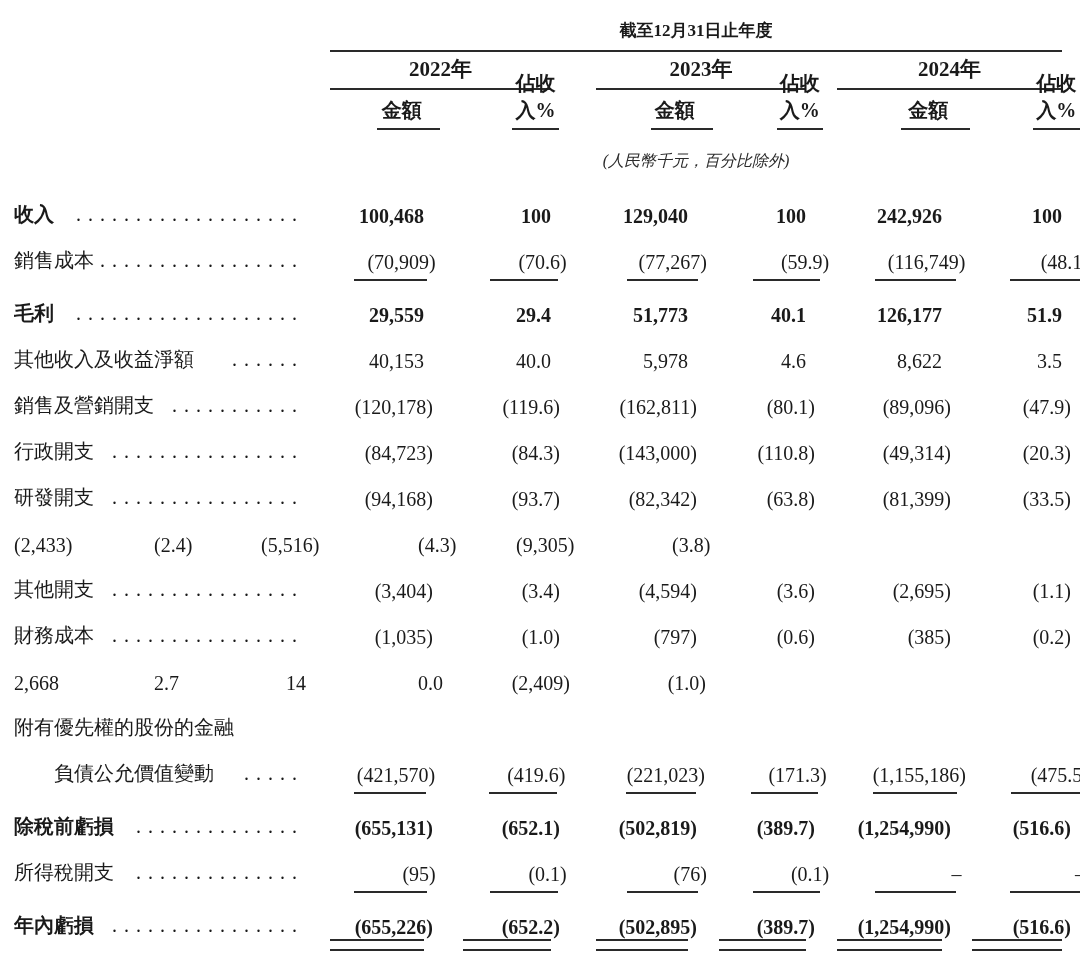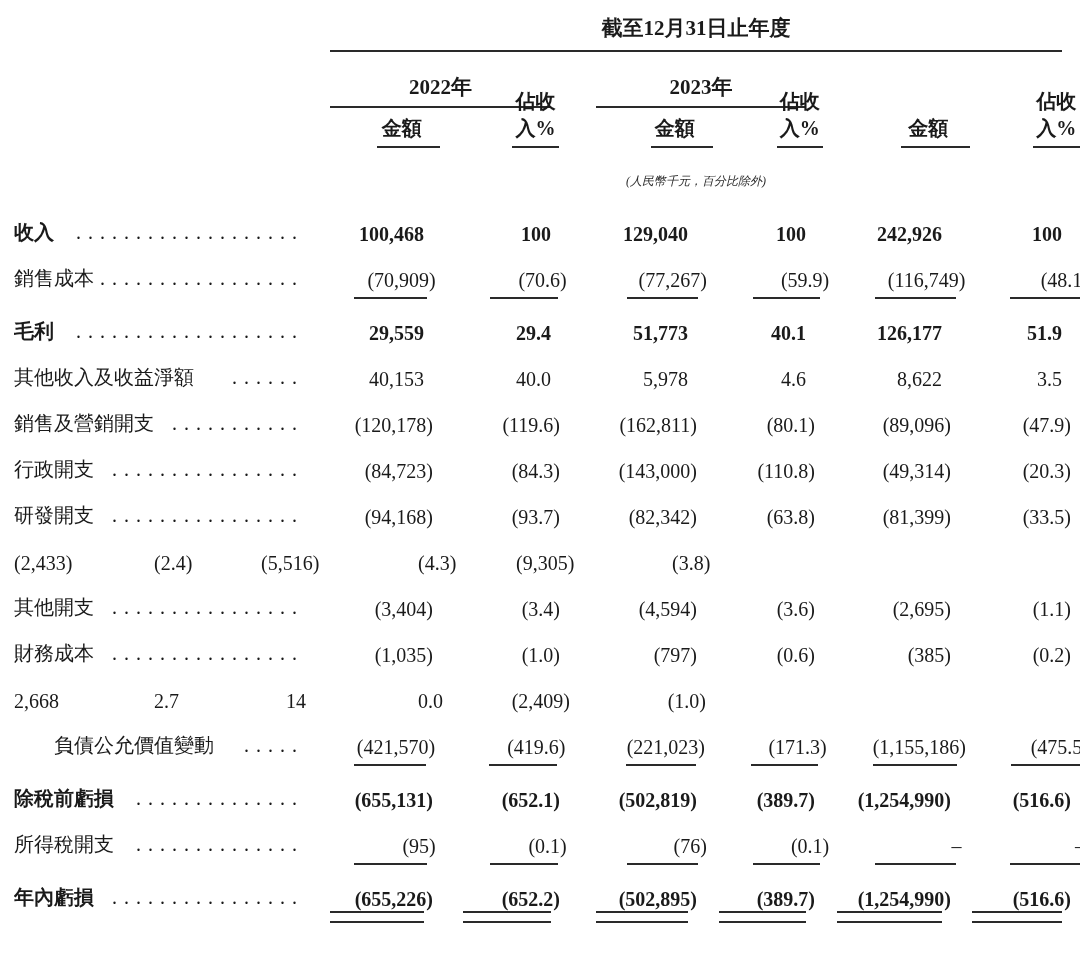--- a/index.html
+++ b/index.html
@@ -13,45 +13,45 @@
     overflow: hidden;
   }
   .page { padding: 6px 0 0 14px; }
 
   
   .hrow { display: flex; align-items: flex-end; }
   .hlbl { width: 290px; flex: none; }
   .title-row { height: 46px; }
   .htitle {
     width: 732px; margin-left: 26px; text-align: center;
-    font-weight: bold; font-size: 21px;
+    font-weight: bold; font-size: 17px;
     border-bottom: 2.5px solid #2a2a2a; padding-bottom: 8px;
   }
-  .year-row { height: 56px; }
+  .year-row { height: 38px; }
   .hyear {
     text-align: center; font-weight: bold; font-size: 21px;
     border-bottom: 2px solid #2a2a2a; padding-bottom: 5px;
   }
   .hy1 { width: 221px; margin-left: 26px; }
   .hy2 { width: 210px; margin-left: 45px; }
   .hy3 { width: 225px; margin-left: 31px; }
   .sub-row { height: 40px; gap: 47px; }
   .sh { text-align: center; font-weight: bold; padding-bottom: 6px; position: relative; }
   .sh::after { content: ""; position: absolute; left: 0; right: 0; bottom: 0; border-bottom: 2px solid #2a2a2a; }
   .sh.amt::after { right: -14px; }
   .sh1 { width: 94px;  margin-left: 26px; }
   .sh2 { width: 88px;  margin-left: 39px; }
   .sh3 { width: 92px;  margin-left: 45px; }
   .sh4 { width: 87px;  margin-left: 31px; }
   .sh5 { width: 105px; margin-left: 31px; }
   .sh6 { width: 90px;  margin-left: 30px; }
   .note-row { height: 48px; }
   .hnote {
     width: 732px; margin-left: 26px; text-align: center;
-    font-style: italic; padding-bottom: 6px; font-size: 12px; color: #2b2b2b;
+    font-style: italic; padding-bottom: 6px; font-size: 16px; color: #2b2b2b;
   }
 
   
   #rows { margin-top: 12px; }
   .row { display: flex; align-items: flex-end; height: 46px; }
   .row.bold { font-weight: bold; }
   .lbl {
     width: 290px; flex: none;
     display: flex; align-items: baseline;
     white-space: nowrap; overflow: hidden;
@@ -93,20 +93,21 @@
 
   <div class="table-header">
     <div class="hrow title-row">
       <div class="hlbl"></div>
       <div class="htitle">截至12月31日止年度</div>
     </div>
     <div class="hrow year-row">
       <div class="hlbl"></div>
       <div class="hyear hy1">2022年</div>
       <div class="hyear hy2">2023年</div>
+      <div class="hyear hy3">2024年</div>
     </div>
     <div class="hrow sub-row">
       <div class="hlbl"></div>
       <div class="sh amt sh1">金額</div>
       <div class="sh sh2">佔收入%</div>
       <div class="sh amt sh3">金額</div>
       <div class="sh sh4">佔收入%</div>
       <div class="sh amt sh5">金額</div>
       <div class="sh sh6">佔收入%</div>
     </div>
@@ -234,20 +235,31 @@
         <div class="val"><span class="num paren">(0.2)</span></div>
       </div>
       <div class="row">
         <div class="val"><span class="num">2,668</span></div>
         <div class="val"><span class="num">2.7</span></div>
         <div class="val"><span class="num">14</span></div>
         <div class="val"><span class="num">0.0</span></div>
         <div class="val"><span class="num paren">(2,409)</span></div>
         <div class="val"><span class="num paren">(1.0)</span></div>
       </div>
+      <div class="row">
+        <div class="lbl">
+          <span class="lbl-text">附有優先權的股份的金融</span>
+        </div>
+        <div class="val"></div>
+        <div class="val"></div>
+        <div class="val"></div>
+        <div class="val"></div>
+        <div class="val"></div>
+        <div class="val"></div>
+      </div>
       <div class="row rule-s">
         <div class="lbl indent">
           <span class="lbl-text">負債公允價值變動</span>
           <span class="leader">.....</span>
         </div>
         <div class="val"><span class="num paren">(421,570)</span></div>
         <div class="val"><span class="num paren">(419.6)</span></div>
         <div class="val"><span class="num paren">(221,023)</span></div>
         <div class="val"><span class="num paren">(171.3)</span></div>
         <div class="val"><span class="num paren">(1,155,186)</span></div>

